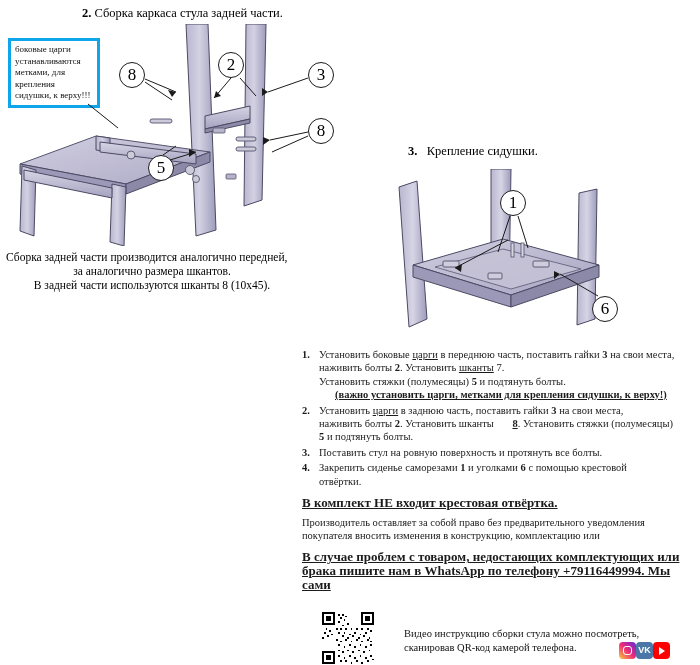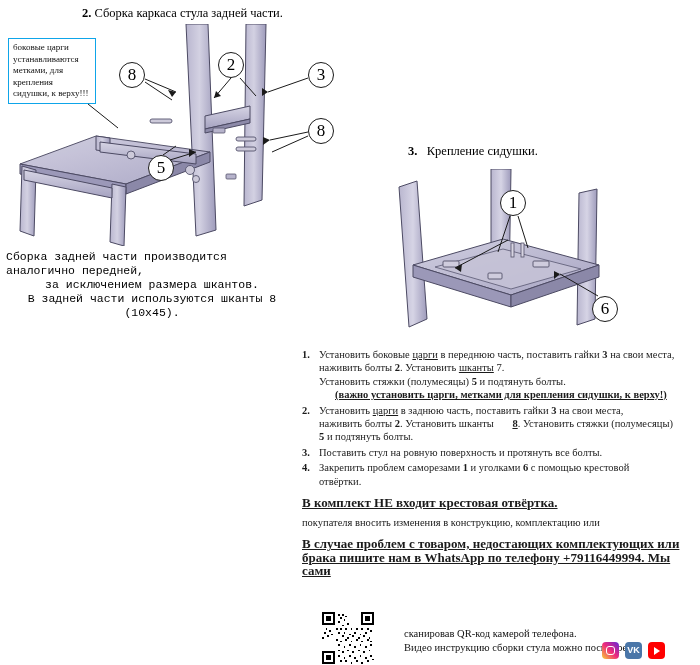--- a/index.html
+++ b/index.html
@@ -15,36 +15,36 @@
     position: relative;
     overflow: hidden;
   }
   .page {
     position: relative;
     width: 648px;
     height: 665px;
   }
 
   
-  .abs { position: absolute; font-family: Liberation Mono, monospace; }
+  .abs { position: absolute; }
 
   
   .step-title {
     font-size: 12.5px;
     font-family: "Liberation Serif", serif;
     color: #000;
     white-space: nowrap;
   }
   .step-num {
     font-weight: bold;
   }
 
   
   .callout {
-    border: 1px solid #0ea5e9;
+    border: 3px solid #0ea5e9;
     background: #ffffff;
     font-size: 9px;
     line-height: 11.5px;
     padding: 3px 4px;
     font-family: "Liberation Serif", serif;
     width: 78px;
   }
 
   
   .circle-num {
@@ -134,24 +134,24 @@
     position: absolute;
     left: 404px;
     top: 627px;
     width: 290px;
     font-size: 10.5px;
     line-height: 14px;
     color: #111;
   }
   .social {
     position: absolute;
-    left: 602px;
+    left: 619px;
     top: 642px;
     display: flex;
-    gap: 6px;
+    gap: 0;
     align-items: flex-start;
   }
   .soc-ico {
     width: 17px; height: 17px;
     border-radius: 4px;
     display: inline-block;
   }
   .soc-ig {
     background: linear-gradient(45deg,#f9ce34,#ee2a7b 50%,#6228d7);
     position: relative;
@@ -361,46 +361,47 @@
       <polygon points="268,92 262,88 262,96"></polygon>
       <polygon points="270,140 263,137 263,145"></polygon>
       <polygon points="196,152 189,149 189,157"></polygon>
       <polygon points="455,268 462,264 461,272"></polygon>
       <polygon points="560,274 554,271 554,279"></polygon>
     </g>
   </svg>
 
   <div class="abs cap" style="left:6px; top:250px; width:292px;">
     <div class="left">Сборка задней части производится аналогично передней,</div>
-    <div>за исключением размера шкантов.</div>
+    <div>за аналогично размера шкантов.</div>
     <div>В задней части используются шканты 8 (10х45).</div>
   </div>
 
   <div class="instructions">
     <div id="ins-root">
         <div class="ins-item">
           <div class="ins-idx">1.</div>
           <div class="ins-body"><span>Установить боковые </span><span class="u">царги</span><span> в переднюю часть, поставить гайки </span><span class="b">3</span><span> на свои места, наживить болты </span><span class="b">2</span><span>. Установить </span><span class="u">шканты</span><span> 7.</span><br><span>Установить стяжки (полумесяцы) </span><span class="b">5</span><span> и подтянуть болты.</span><br><span class="bu">(важно установить царги, метками для крепления сидушки, к верху!)</span></div>
         </div>
         <div class="ins-item">
           <div class="ins-idx">2.</div>
           <div class="ins-body"><span>Установить </span><span class="u">царги</span><span> в заднюю часть, поставить гайки </span><span class="b">3</span><span> на свои места,</span><br><span>наживить болты </span><span class="b">2</span><span>. Установить шканты </span><span class="bu">8</span><span>. Установить стяжки (полумесяцы)</span><br><span class="b">5</span><span> и подтянуть болты.</span></div>
         </div>
         <div class="ins-item">
           <div class="ins-idx">3.</div>
           <div class="ins-body"><span>Поставить стул на ровную поверхность и протянуть все болты.</span></div>
         </div>
         <div class="ins-item">
           <div class="ins-idx">4.</div>
-          <div class="ins-body"><span> Закрепить проблем саморезами </span><span class="b">1</span><span> и уголками </span><span class="b">6</span><span> с помощью крестовой</span><br><span>отвёртки.</span></div>
+          <div class="ins-body"><span> Закрепить сиденье саморезами </span><span class="b">1</span><span> и уголками </span><span class="b">6</span><span> с помощью крестовой</span><br><span>отвёртки.</span></div>
         </div>
       </div>
 
     <div class="para-warn">В комплект НЕ входит крестовая отвёртка.</div>
     <div class="para">
+      <div>Производитель оставляет за собой право без предварительного уведомления</div>
       <div>покупателя вносить изменения в конструкцию, комплектацию или</div>
     </div>
     <div class="para-warn">
       <div>В случае проблем с товаром, недостающих комплектующих или</div>
       <div>брака пишите нам в WhatsApp по телефону +79116449994. Мы сами</div>
     </div>
   </div>
 
   <div class="qr">
     <svg class="qr-inner" viewBox="0 0 29 29" xmlns="http://www.w3.org/2000/svg" shape-rendering="crispEdges">
@@ -489,22 +490,22 @@
         <rect x="16" y="28" width="1" height="1"></rect>
           <rect x="19" y="27" width="1" height="1"></rect>
         <rect x="22" y="28" width="1" height="1"></rect>
           <rect x="25" y="27" width="1" height="1"></rect>
         <rect x="28" y="26" width="1" height="1"></rect>
       </g>
     </svg>
   </div>
 
   <div class="footer-text">
+    <div>Видео инструкцию сборки стула можно посмотреть,</div>
     <div>сканировав QR-код камерой телефона.</div>
-    <div>Видео инструкцию сборки стула можно посмотреть,</div>
   </div>
 
   <div class="social">
     <span class="soc-ico soc-ig"></span>
     <span class="soc-ico soc-vk">VK</span>
     <span class="soc-ico soc-yt"></span>
   </div>
 
 </div>
 

